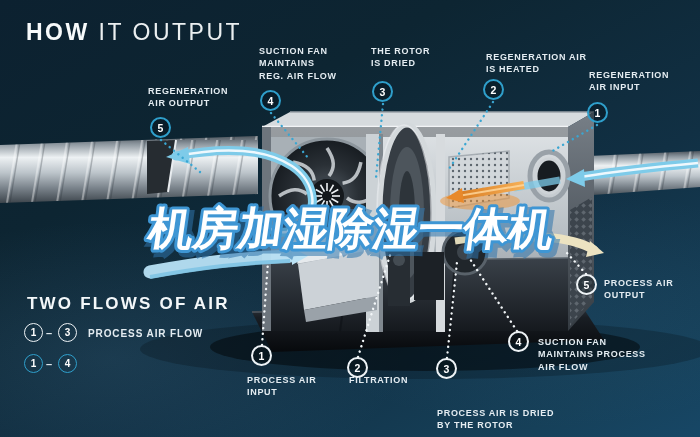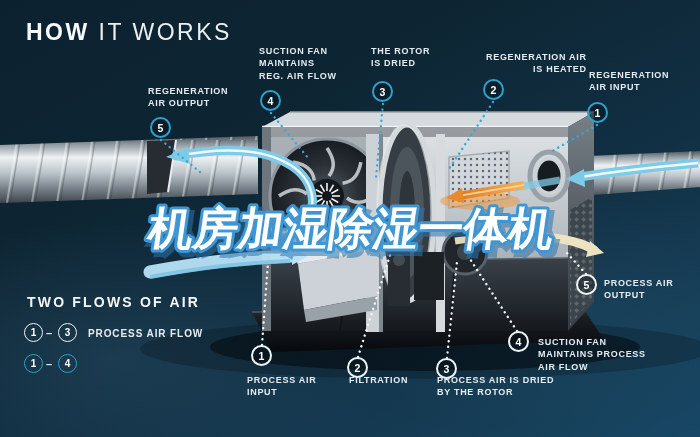--- a/index.html
+++ b/index.html
@@ -24,21 +24,21 @@
     position:absolute;font-size:9px;font-weight:700;letter-spacing:.7px;
     line-height:1.38;color:#e4ecf1;white-space:pre-line;
   }
   .circ{
     position:absolute;width:21px;height:21px;border-radius:50%;box-sizing:border-box;
     display:flex;align-items:center;justify-content:center;
     font-size:10.5px;font-weight:700;color:#fff;
   }
   .circ.teal{border:2px solid #2f9fcb;background:rgba(8,24,34,.55);}
   .circ.white{border:2px solid #eef3f6;background:rgba(10,22,30,.35);}
-  .legend-title{left:27px;top:294px;font-size:14px;font-weight:700;letter-spacing:2.2px;color:#f3f7f9;white-space:nowrap;}
+  .legend-title{left:27px;top:294px;font-size:17px;font-weight:700;letter-spacing:2.2px;color:#f3f7f9;white-space:nowrap;}
   .lcirc{
     position:absolute;width:19px;height:19px;border-radius:50%;box-sizing:border-box;
     display:flex;align-items:center;justify-content:center;font-size:10px;font-weight:700;color:#fff;
   }
   .lcirc.white{border:1.8px solid #eef3f6;}
   .lcirc.teal{border:1.8px solid #2f9fcb;}
   .ldash{position:absolute;color:#e4ecf1;font-size:11px;font-weight:700;}
   .llbl{position:absolute;font-size:10px;font-weight:700;letter-spacing:.9px;color:#e4ecf1;white-space:nowrap;}
 </style>
 </head>
@@ -248,31 +248,31 @@
     </g>
 
     <g font-family="Liberation Sans, sans-serif" font-weight="bold" font-size="45" text-anchor="middle">
       <text transform="translate(353,248) skewX(-8)" fill="#2f74ab" stroke="#2f74ab" stroke-width="7" opacity="0.55">机房加湿除湿一体机</text>
       <text transform="translate(349,244) skewX(-8)" fill="#ffffff" stroke="#3e96d4" stroke-width="6" paint-order="stroke" stroke-linejoin="round">机房加湿除湿一体机</text>
     </g>
   </svg>
 
   <div class="abs title">
     <span class="b">HOW</span>
-    <span class="l">IT WORKS</span>
+    <span class="l">IT OUTPUT</span>
   </div>
 
   <div class="lbl" style="left:148px;top:85px;">REGENERATION
 AIR OUTPUT</div>
   <div class="lbl" style="left:259px;top:45px;">SUCTION FAN
 MAINTAINS
 REG. AIR FLOW</div>
   <div class="lbl" style="left:371px;top:45px;">THE ROTOR
 IS DRIED</div>
-  <div class="lbl" style="left:486px;top:51px;text-align:right;">REGENERATION AIR
+  <div class="lbl" style="left:486px;top:51px;">REGENERATION AIR
 IS HEATED</div>
   <div class="lbl" style="left:589px;top:69px;">REGENERATION
 AIR INPUT</div>
 
   <div class="circ teal" style="left:150px;top:117px;">
       <span>5</span>
     </div>
   <div class="circ teal" style="left:260px;top:90px;">
       <span>4</span>
     </div>
@@ -282,21 +282,21 @@
   <div class="circ teal" style="left:483px;top:79px;">
       <span>2</span>
     </div>
   <div class="circ teal" style="left:587px;top:102px;">
       <span>1</span>
     </div>
 
   <div class="lbl" style="left:247px;top:374px;">PROCESS AIR
 INPUT</div>
   <div class="lbl" style="left:349px;top:374px;">FILTRATION</div>
-  <div class="lbl" style="left:437px;top:374px;">PROCESS AIR IS DRIED
+  <div class="lbl" style="left:437px;top:407px;">PROCESS AIR IS DRIED
 BY THE ROTOR</div>
   <div class="lbl" style="left:538px;top:336px;">SUCTION FAN
 MAINTAINS PROCESS
 AIR FLOW</div>
   <div class="lbl" style="left:604px;top:277px;">PROCESS AIR
 OUTPUT</div>
 
   <div class="circ white" style="left:251px;top:345px;">
       <span>1</span>
     </div>

